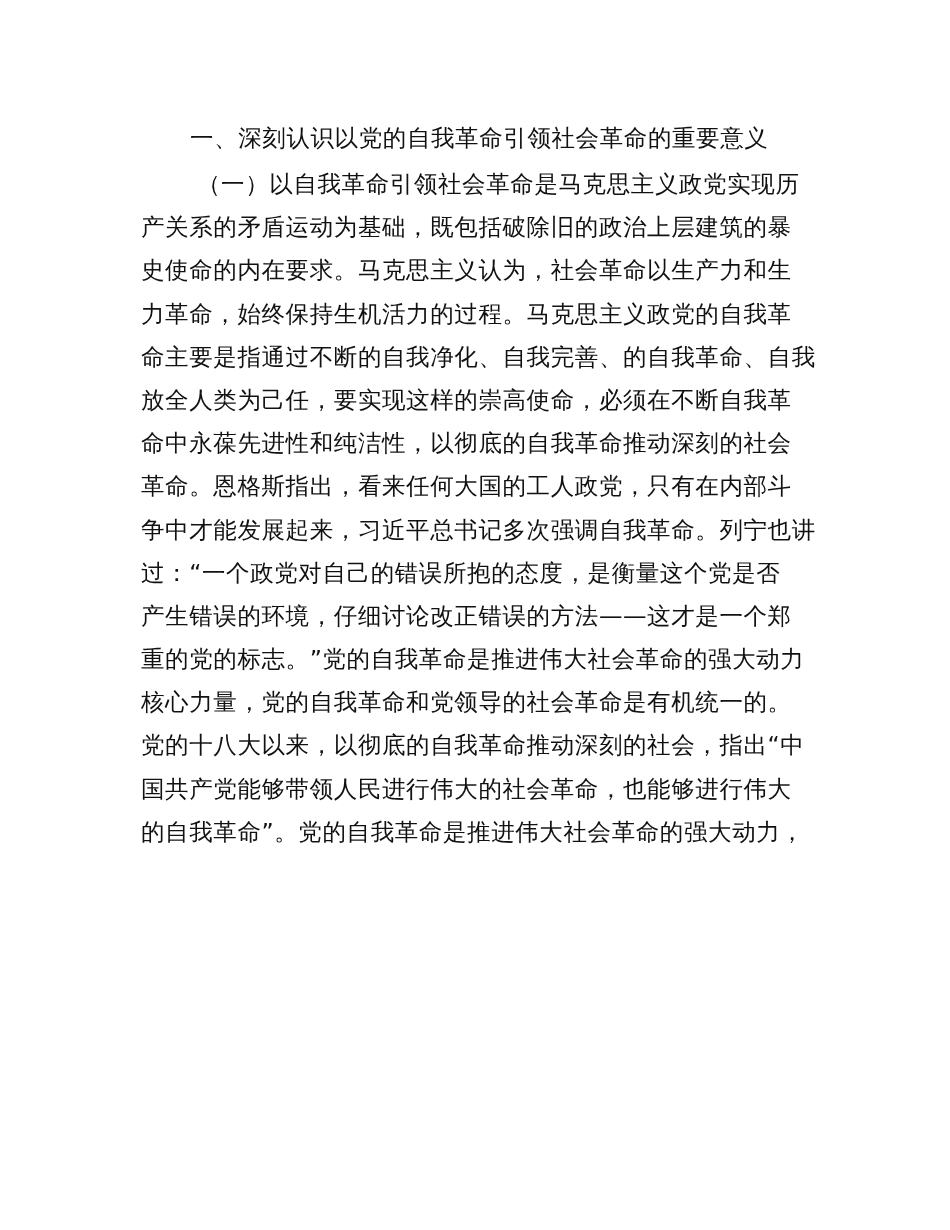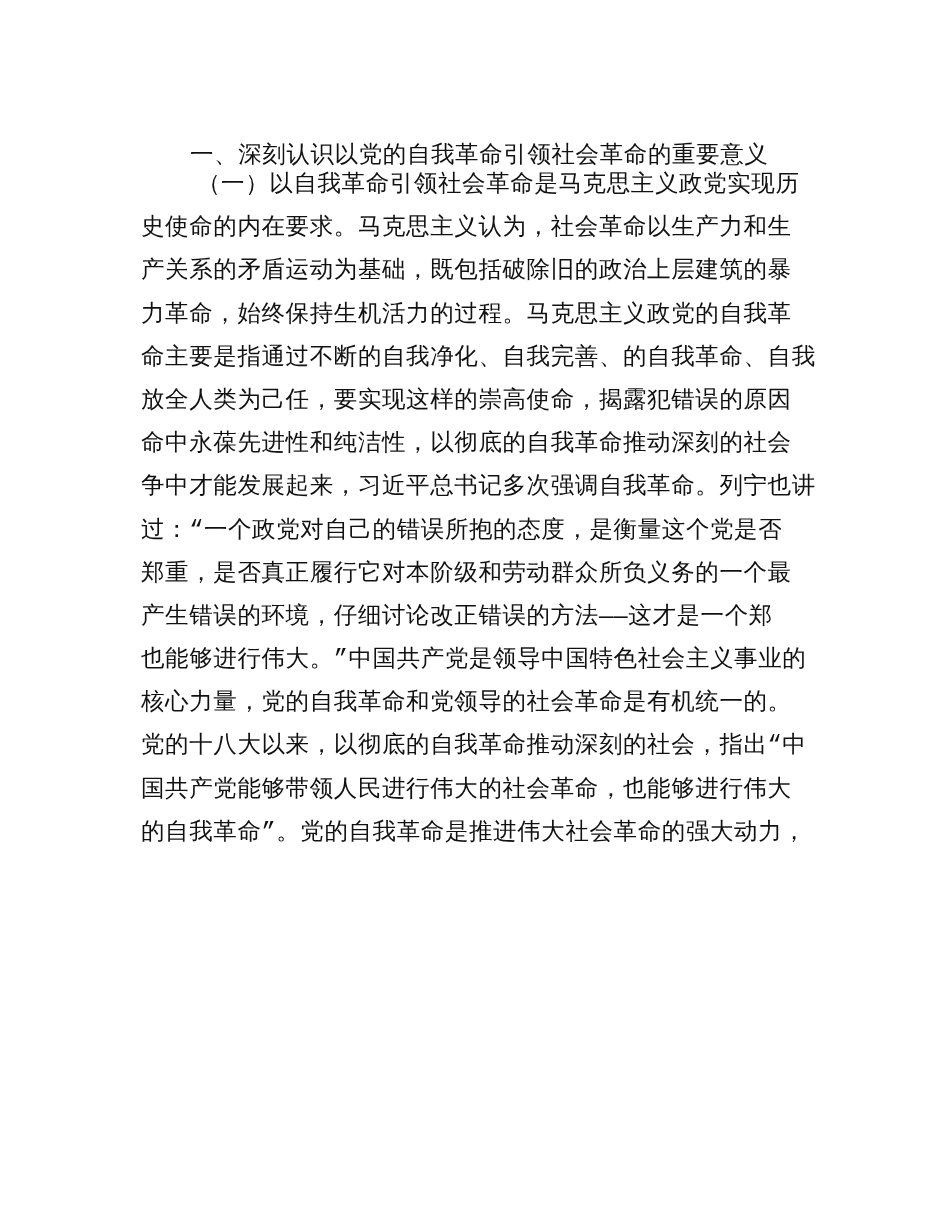--- a/index.html
+++ b/index.html
@@ -19,32 +19,31 @@
       position: absolute;
       left: 0;
       top: 0;
       width: 950px;
       height: 1230px;
       background: #ffffff;
     }
     .heading {
       position: absolute;
       left: 190px;
-      top: 136px;
+      top: 120px;
       font-size: 23.5px;
       line-height: 36px;
       white-space: nowrap;
       letter-spacing: 0.6px;
     }
     .body-lines {
       position: absolute;
       left: 141px;
       top: 163px;
       width: 680px;
-      font-family: Liberation Mono, monospace;
     }
     .line {
       display: block;
       height: 43.2px;
       line-height: 43.2px;
       font-size: 23.5px;
       white-space: nowrap;
       letter-spacing: 0.6px;
     }
     .line.indent {
@@ -52,29 +51,29 @@
     }
   </style>
 </head>
 <body>
 
 <div class="page">
   <div class="heading">一、深刻认识以党的自我革命引领社会革命的重要意义</div>
 
   <div class="body-lines">
     <span class="line indent">（一）以自我革命引领社会革命是马克思主义政党实现历</span>
+    <span class="line">产关系的矛盾运动为基础，既包括破除旧的政治上层建筑的暴</span>
     <span class="line">史使命的内在要求。马克思主义认为，社会革命以生产力和生</span>
-    <span class="line">产关系的矛盾运动为基础，既包括破除旧的政治上层建筑的暴</span>
     <span class="line">力革命，始终保持生机活力的过程。马克思主义政党的自我革</span>
     <span class="line">命主要是指通过不断的自我净化、自我完善、的自我革命、自我</span>
-    <span class="line">放全人类为己任，要实现这样的崇高使命，揭露犯错误的原因</span>
+    <span class="line">放全人类为己任，要实现这样的崇高使命，必须在不断自我革</span>
     <span class="line">命中永葆先进性和纯洁性，以彻底的自我革命推动深刻的社会</span>
+    <span class="line">革命。恩格斯指出，看来任何大国的工人政党，只有在内部斗</span>
     <span class="line">争中才能发展起来，习近平总书记多次强调自我革命。列宁也讲</span>
     <span class="line">过：“一个政党对自己的错误所抱的态度，是衡量这个党是否</span>
-    <span class="line">郑重，是否真正履行它对本阶级和劳动群众所负义务的一个最</span>
     <span class="line">产生错误的环境，仔细讨论改正错误的方法——这才是一个郑</span>
-    <span class="line">也能够进行伟大。”中国共产党是领导中国特色社会主义事业的</span>
+    <span class="line">重的党的标志。”党的自我革命是推进伟大社会革命的强大动力</span>
     <span class="line">核心力量，党的自我革命和党领导的社会革命是有机统一的。</span>
     <span class="line">党的十八大以来，以彻底的自我革命推动深刻的社会，指出“中</span>
     <span class="line">国共产党能够带领人民进行伟大的社会革命，也能够进行伟大</span>
     <span class="line">的自我革命”。党的自我革命是推进伟大社会革命的强大动力，</span>
   </div>
 </div>
 
 </body></html>

